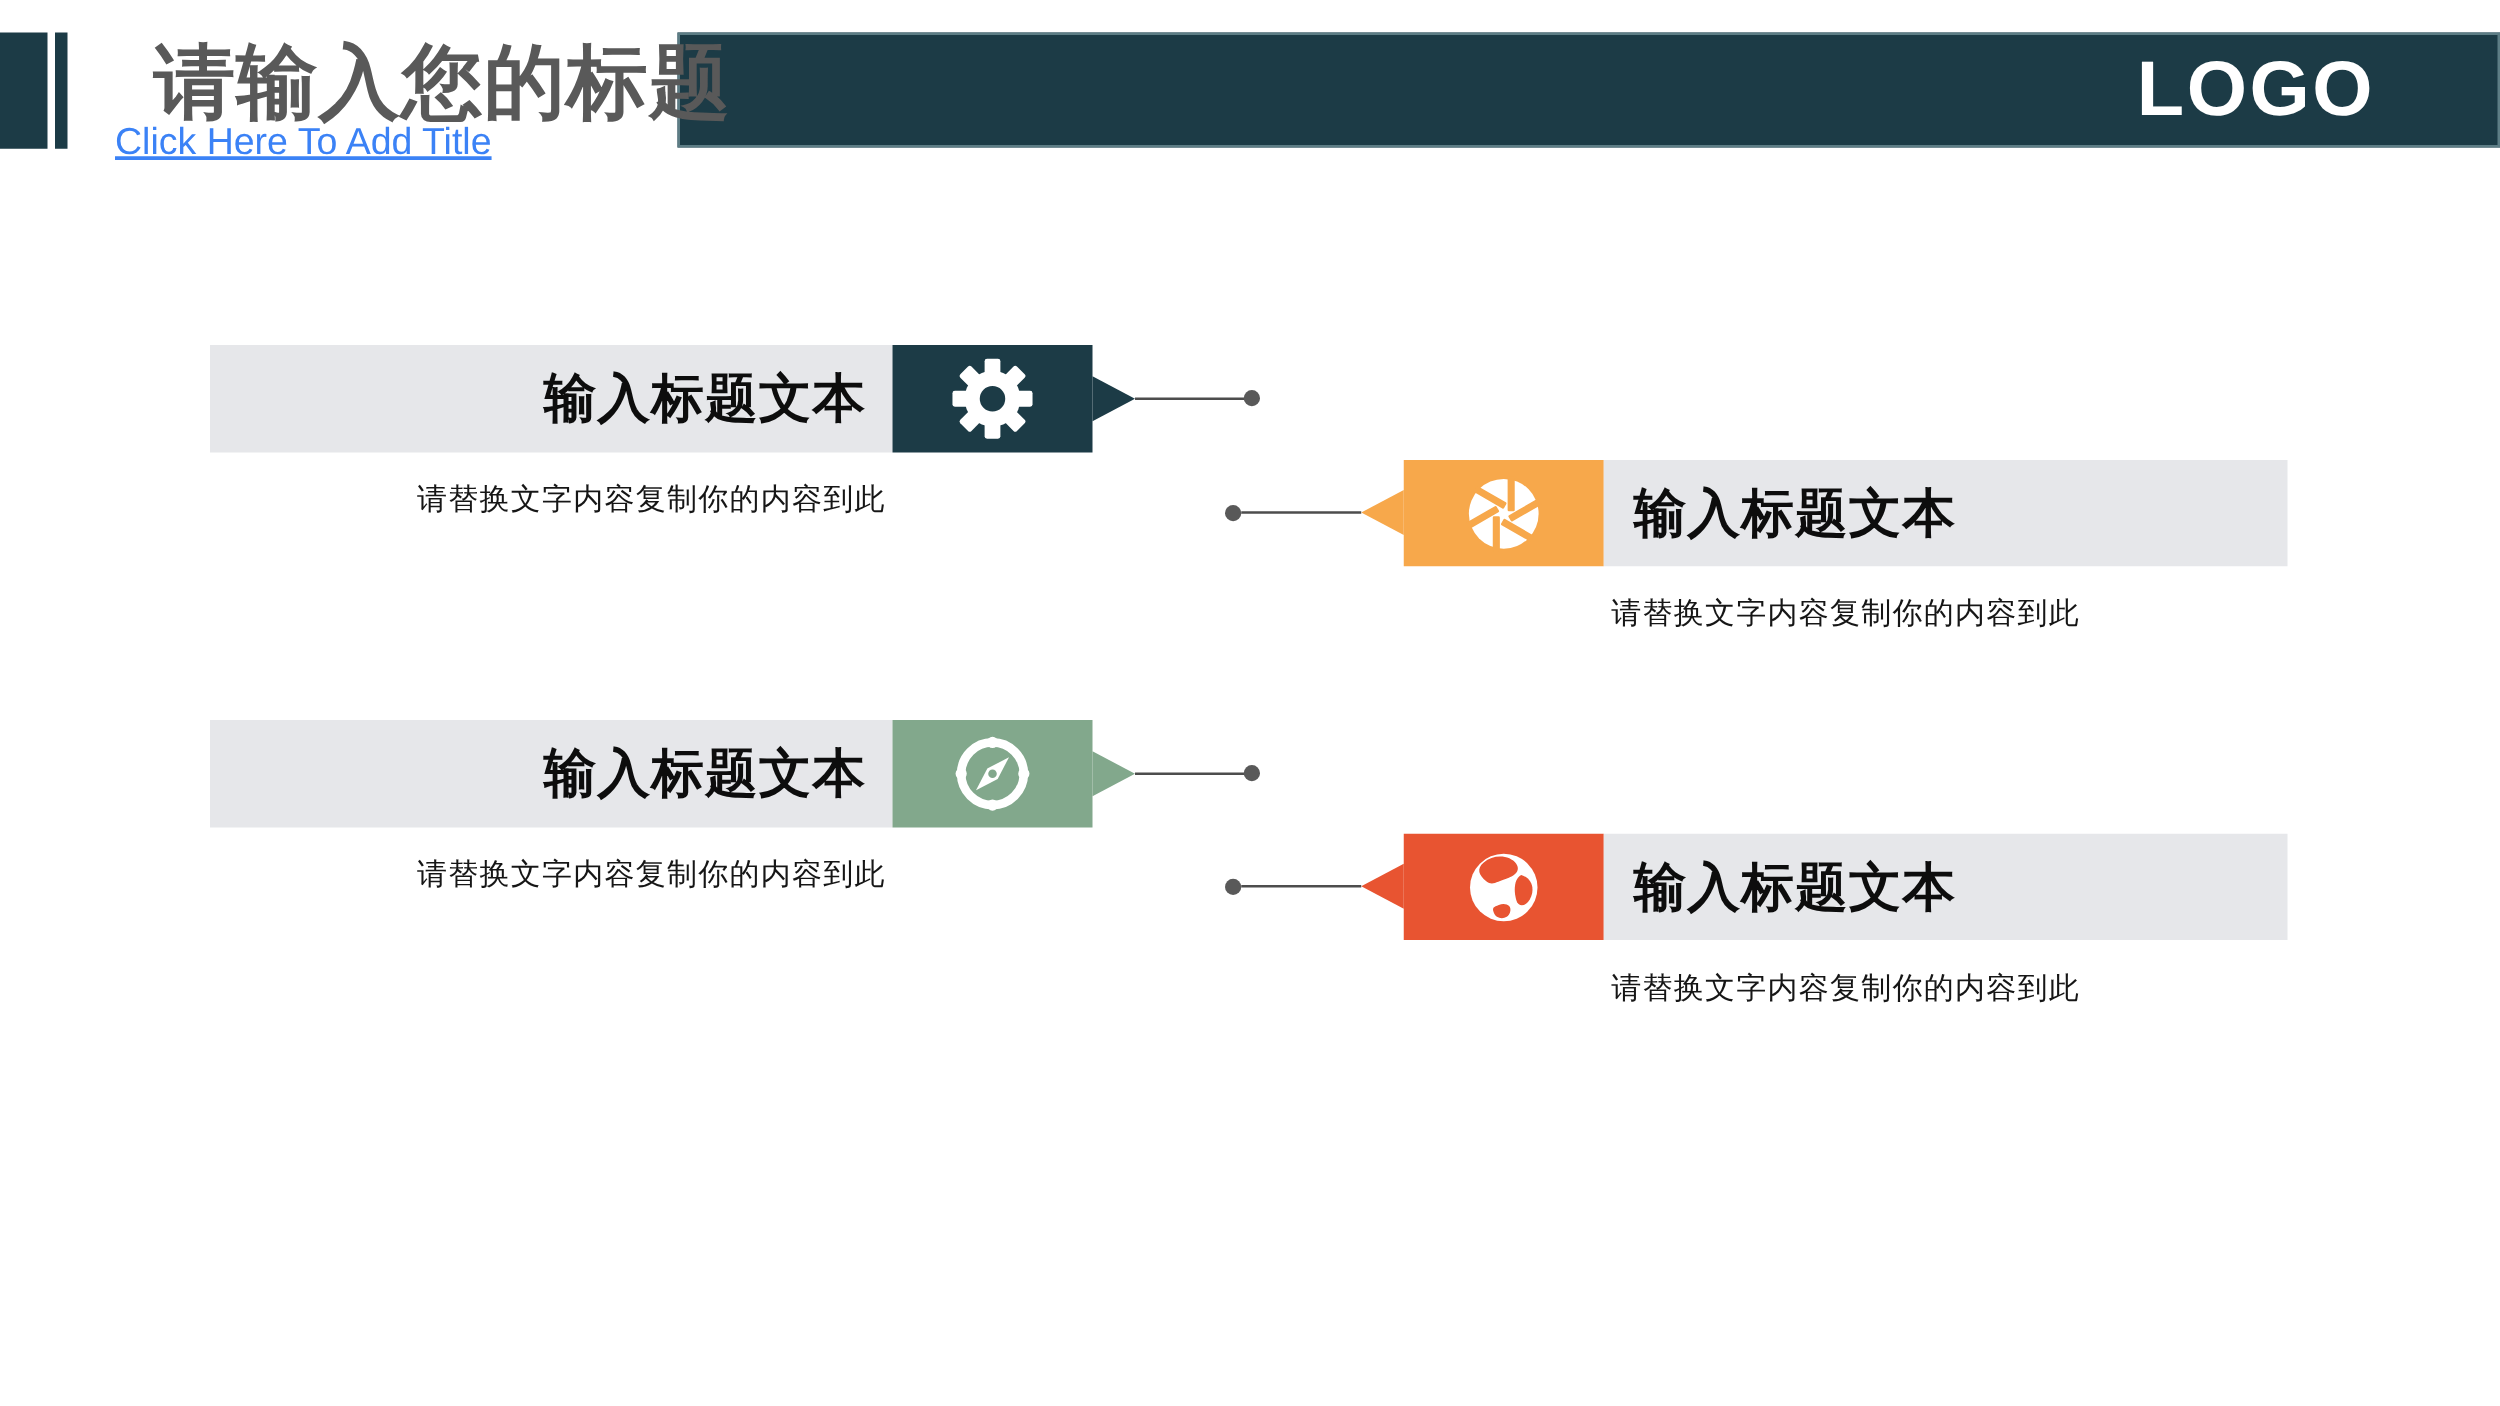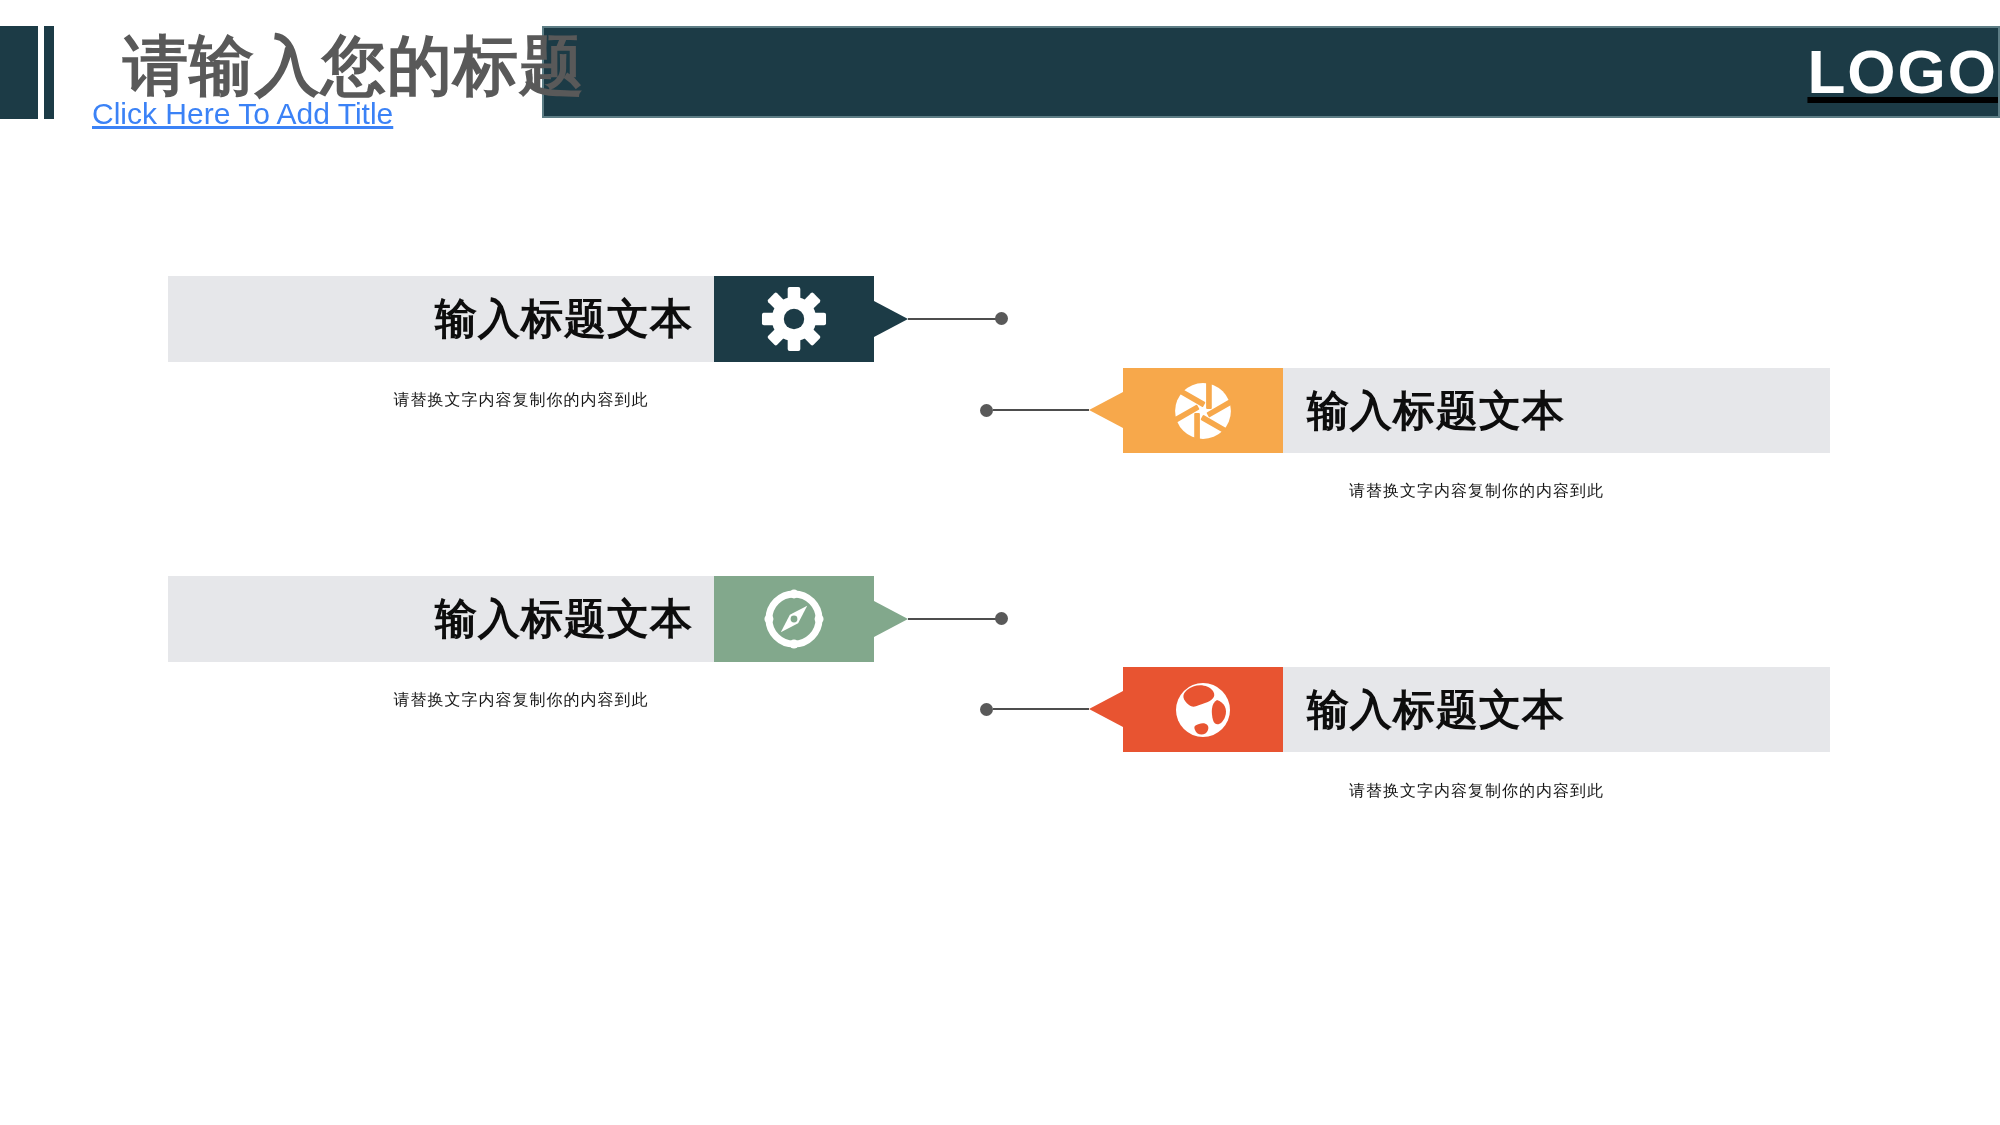--- a/index.html
+++ b/index.html
@@ -4,40 +4,40 @@
 <style>
   html,body{margin:0;padding:0;background:#ffffff;}
   body{font-family:"Liberation Sans","DejaVu Sans",sans-serif;}
   .slide{position:relative;width:2000px;height:1125px;background:#ffffff;overflow:hidden;}
 
   
   .accent-a{position:absolute;left:0;top:26px;width:38px;height:93px;background:#1C3B46;}
   .accent-b{position:absolute;left:44px;top:26px;width:10px;height:93px;background:#1C3B46;}
   .header-bar{position:absolute;left:542px;top:26px;width:1458px;height:92px;background:#1C3B46;
               border:2px solid #5D7D85;box-sizing:border-box;display:flex;align-items:center;
-              justify-content:flex-end;text-decoration:underline;}
+              justify-content:flex-end;padding-right:98px;}
   .logo-text{font-size:62px;font-weight:700;color:#ffffff;letter-spacing:2px;line-height:1;}
   .header-title{position:absolute;left:123px;top:38px;font-size:65px;font-weight:700;
                 color:#595959;line-height:56px;white-space:nowrap;letter-spacing:1px;}
   .header-subtitle{position:absolute;left:92px;top:97px;font-size:30px;color:#595959;
                    line-height:34px;white-space:nowrap;}
 
   
   .bar{position:absolute;background:#E6E7EA;display:flex;align-items:center;box-sizing:border-box;}
   .bar-title{font-size:42px;font-weight:700;color:#0D0D0D;letter-spacing:1px;white-space:nowrap;}
   .align-right{justify-content:flex-end;padding-right:21px;}
   .align-left{justify-content:flex-start;padding-left:24px;}
   .square{position:absolute;display:flex;align-items:center;justify-content:center;}
   .arrow-right{position:absolute;width:0;height:0;border-top:18px solid transparent;
                border-bottom:18px solid transparent;border-left:34px solid #1C3B46;}
   .arrow-left{position:absolute;width:0;height:0;border-top:18px solid transparent;
               border-bottom:18px solid transparent;border-right:34px solid #F7A84B;}
   .hline{position:absolute;height:2px;background:#4D4D4D;}
   .dot{position:absolute;width:13px;height:13px;border-radius:50%;background:#595959;}
-  .desc{position:absolute;text-align:center;font-size:16px;color:#161616;line-height:26px;
+  .desc{position:absolute;text-align:center;font-size:24px;color:#161616;line-height:26px;
         letter-spacing:1px;white-space:nowrap;}
 
   
   .i1-bar{left:168px;top:276px;width:546px;height:86px;}
   .i1-square{left:714px;top:276px;width:160px;height:86px;}
   .i1-arrow{left:874px;top:301px;}
   .i1-line{left:908px;top:318px;width:88px;}
   .i1-dot{left:995px;top:312px;}
   .i1-desc{left:168px;top:387px;width:706px;}
 

